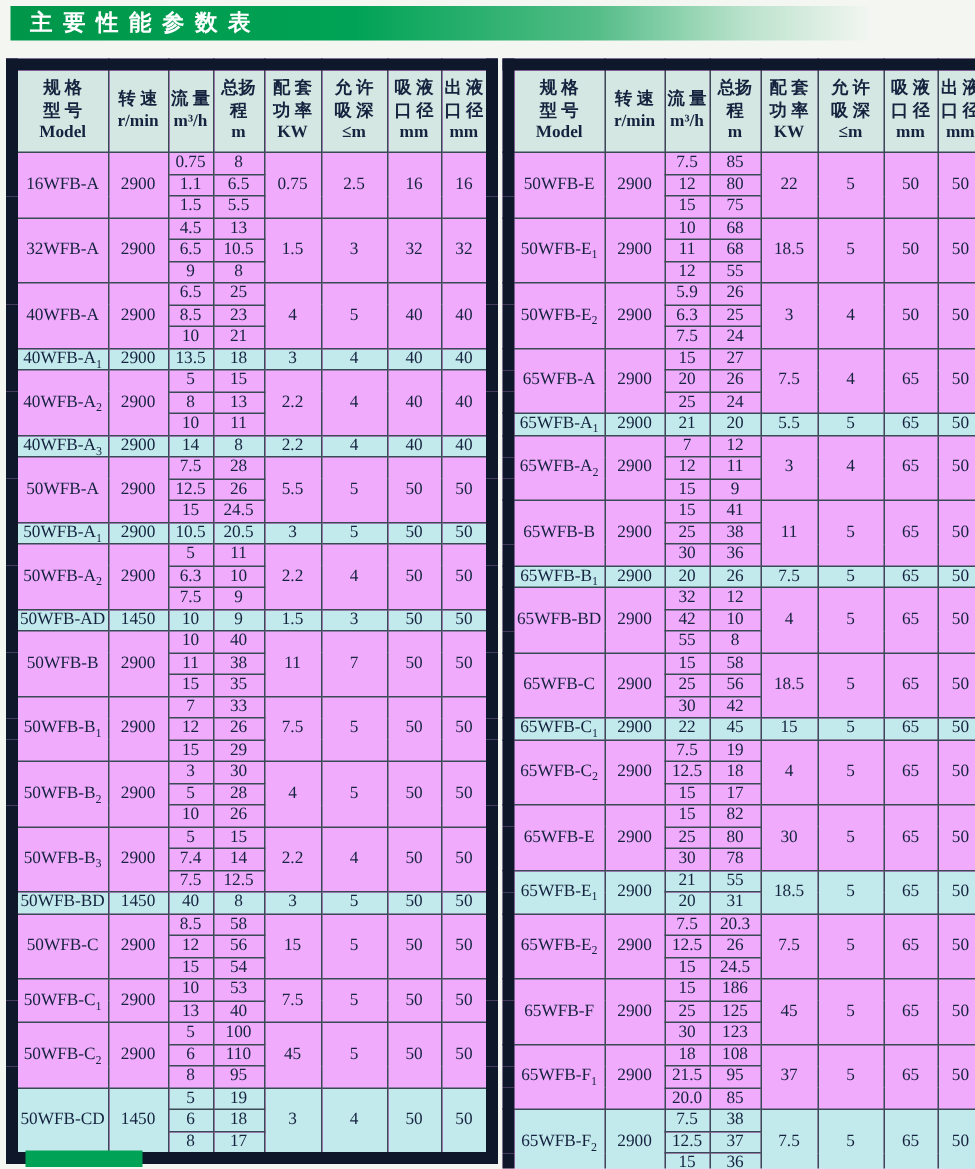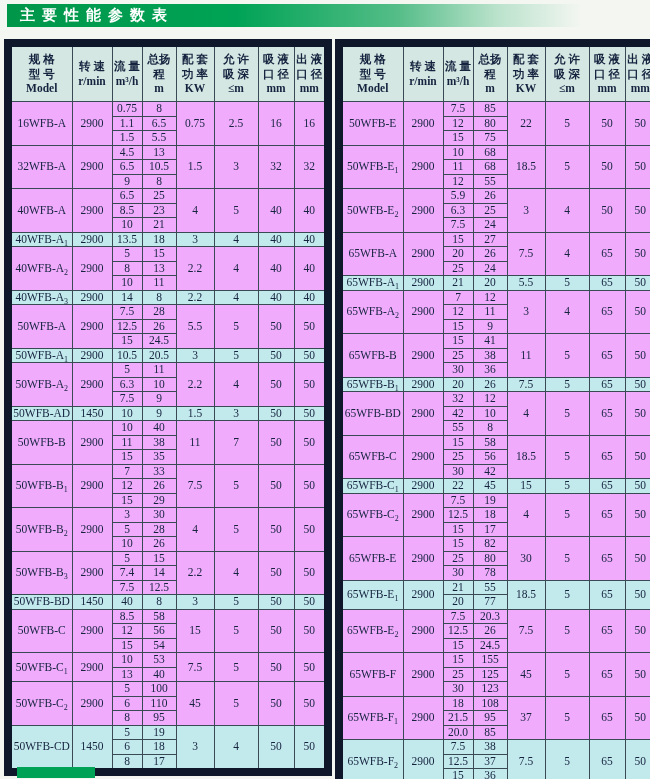--- a/index.html
+++ b/index.html
@@ -696,21 +696,21 @@
             <td rowspan="2">2900</td>
             <td>21</td>
             <td>55</td>
             <td rowspan="2">18.5</td>
             <td rowspan="2">5</td>
             <td rowspan="2">65</td>
             <td rowspan="2">50</td>
           </tr>
           <tr class="hl">
             <td>20</td>
-            <td>77</td>
+            <td>31</td>
           </tr>
           <tr>
             <td rowspan="3" class="model">65WFB-E<sub>2</sub></td>
             <td rowspan="3">2900</td>
             <td>7.5</td>
             <td>20.3</td>
             <td rowspan="3">7.5</td>
             <td rowspan="3">5</td>
             <td rowspan="3">65</td>
             <td rowspan="3">50</td>
@@ -720,21 +720,21 @@
             <td>26</td>
           </tr>
           <tr>
             <td>15</td>
             <td>24.5</td>
           </tr>
           <tr>
             <td rowspan="3" class="model">65WFB-F</td>
             <td rowspan="3">2900</td>
             <td>15</td>
-            <td>155</td>
+            <td>186</td>
             <td rowspan="3">45</td>
             <td rowspan="3">5</td>
             <td rowspan="3">65</td>
             <td rowspan="3">50</td>
           </tr>
           <tr>
             <td>25</td>
             <td>125</td>
           </tr>
           <tr>

